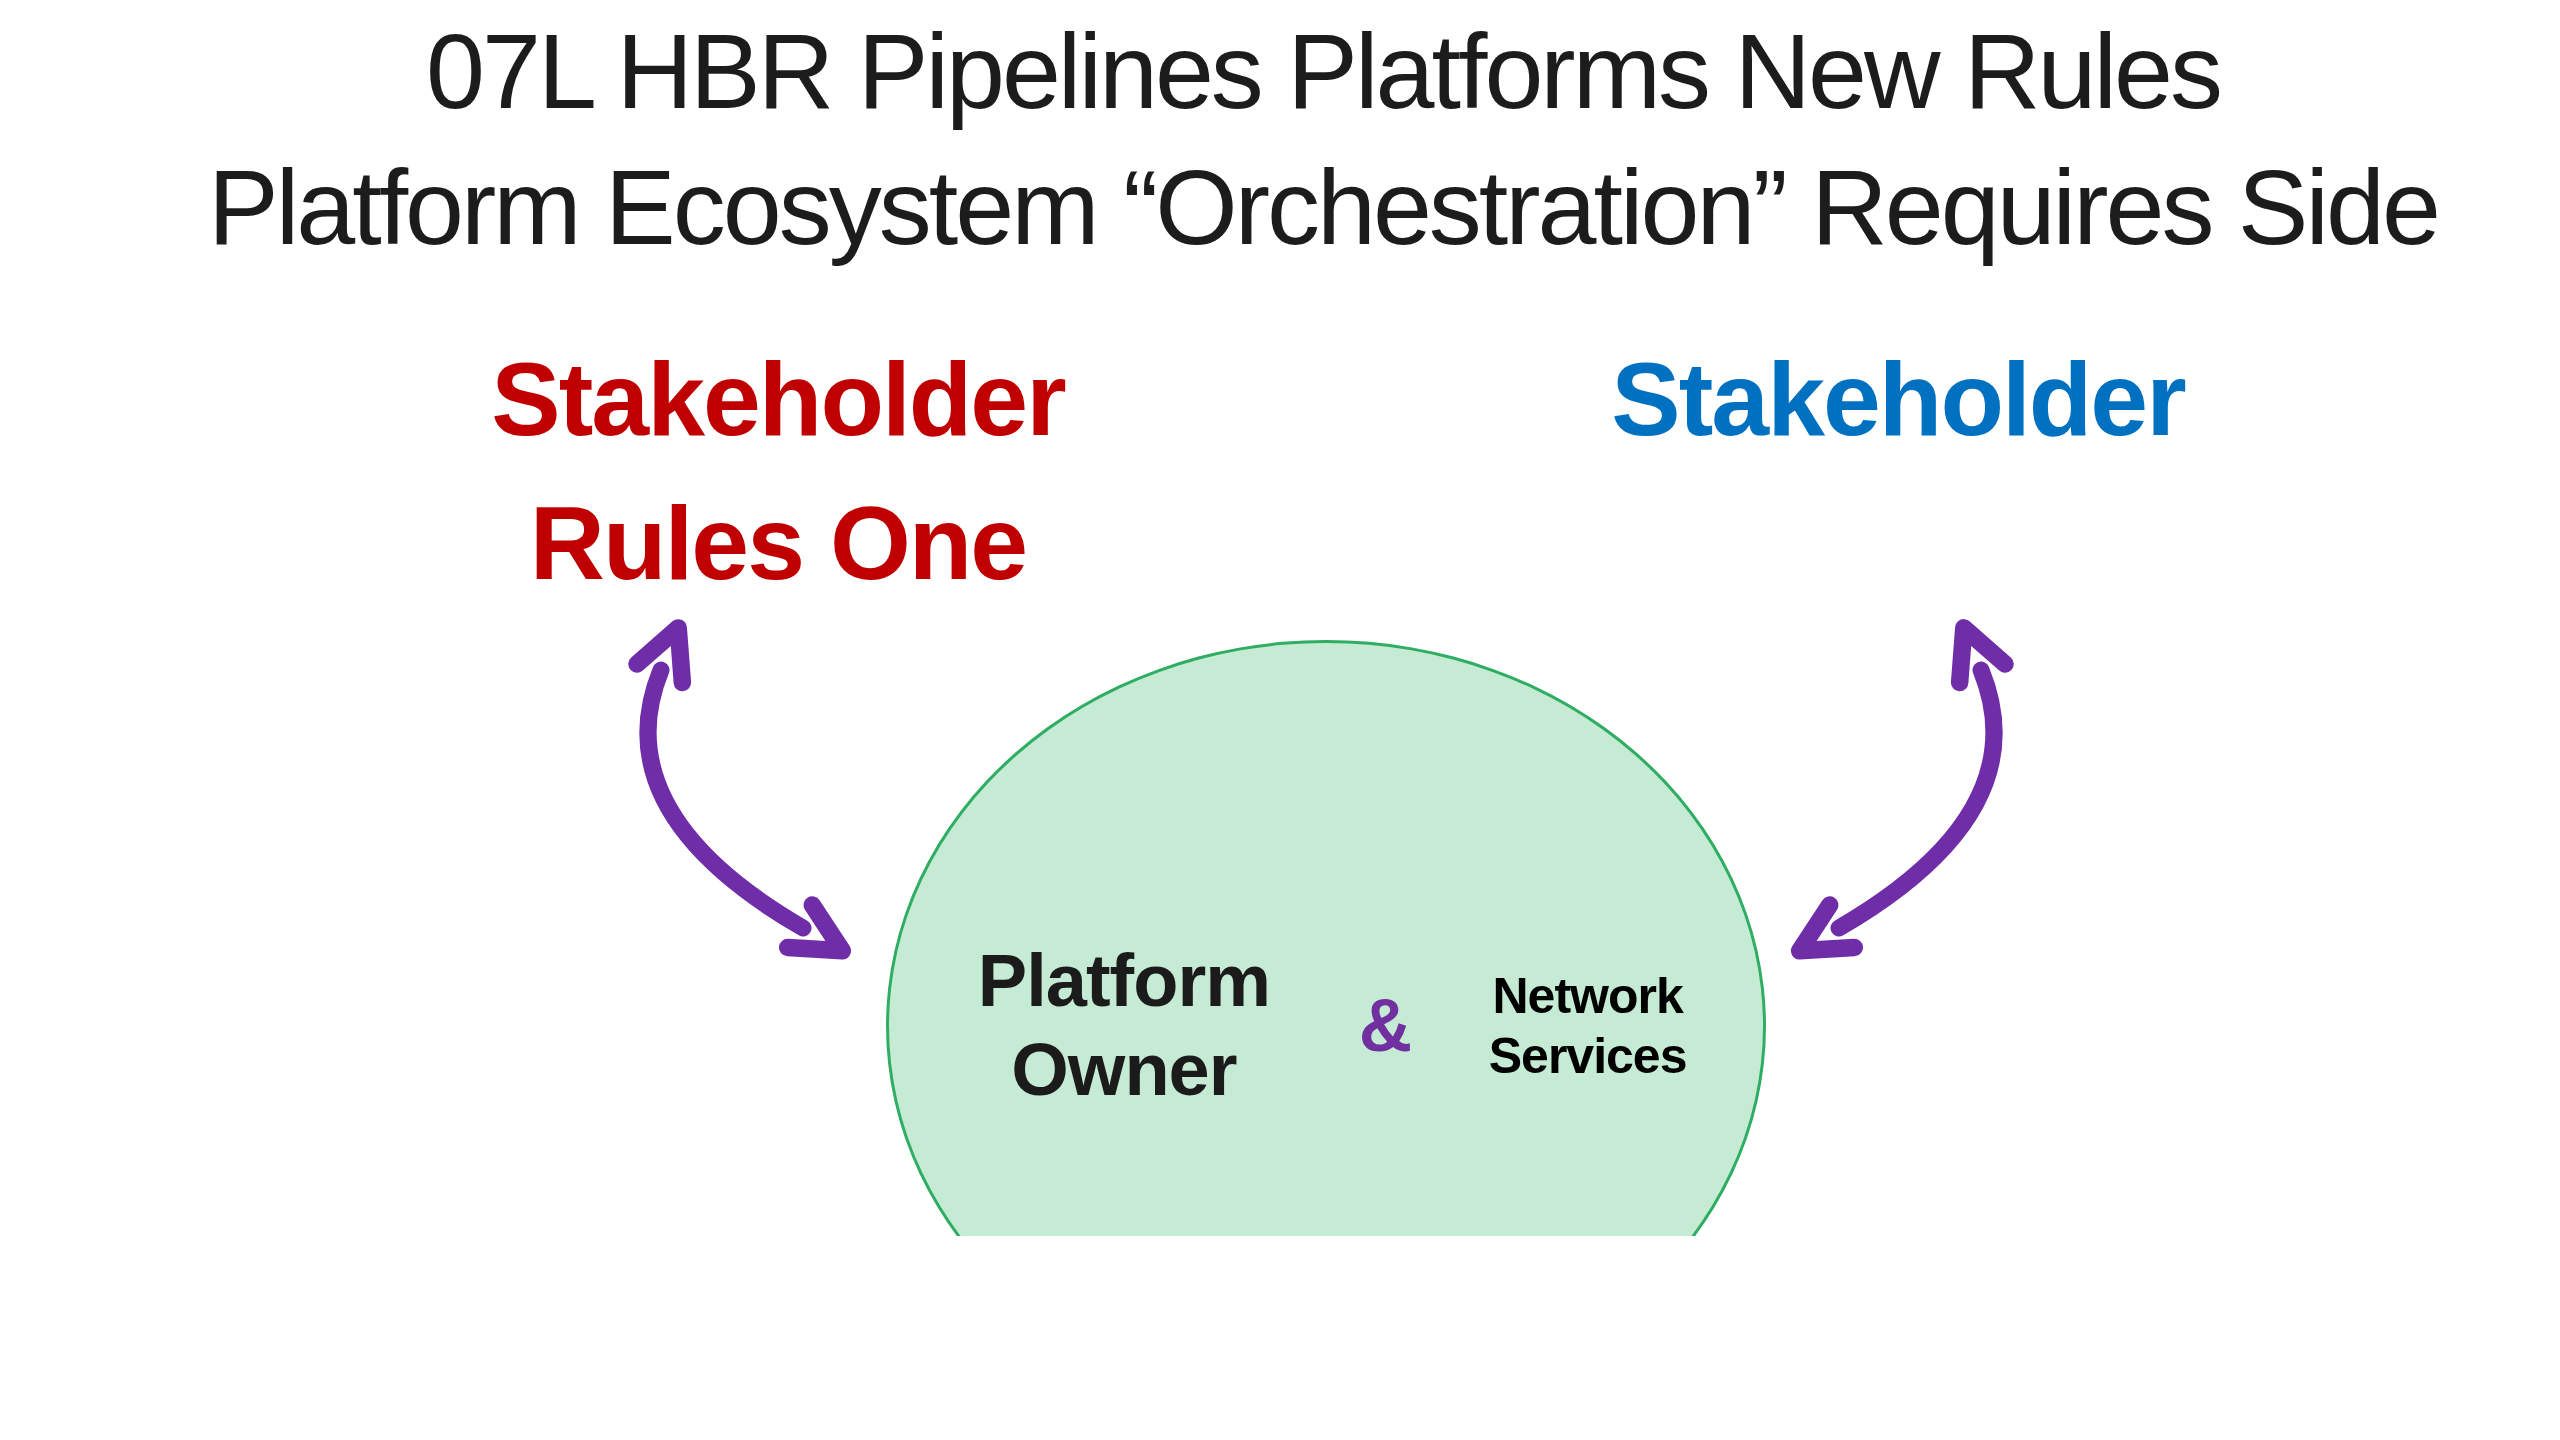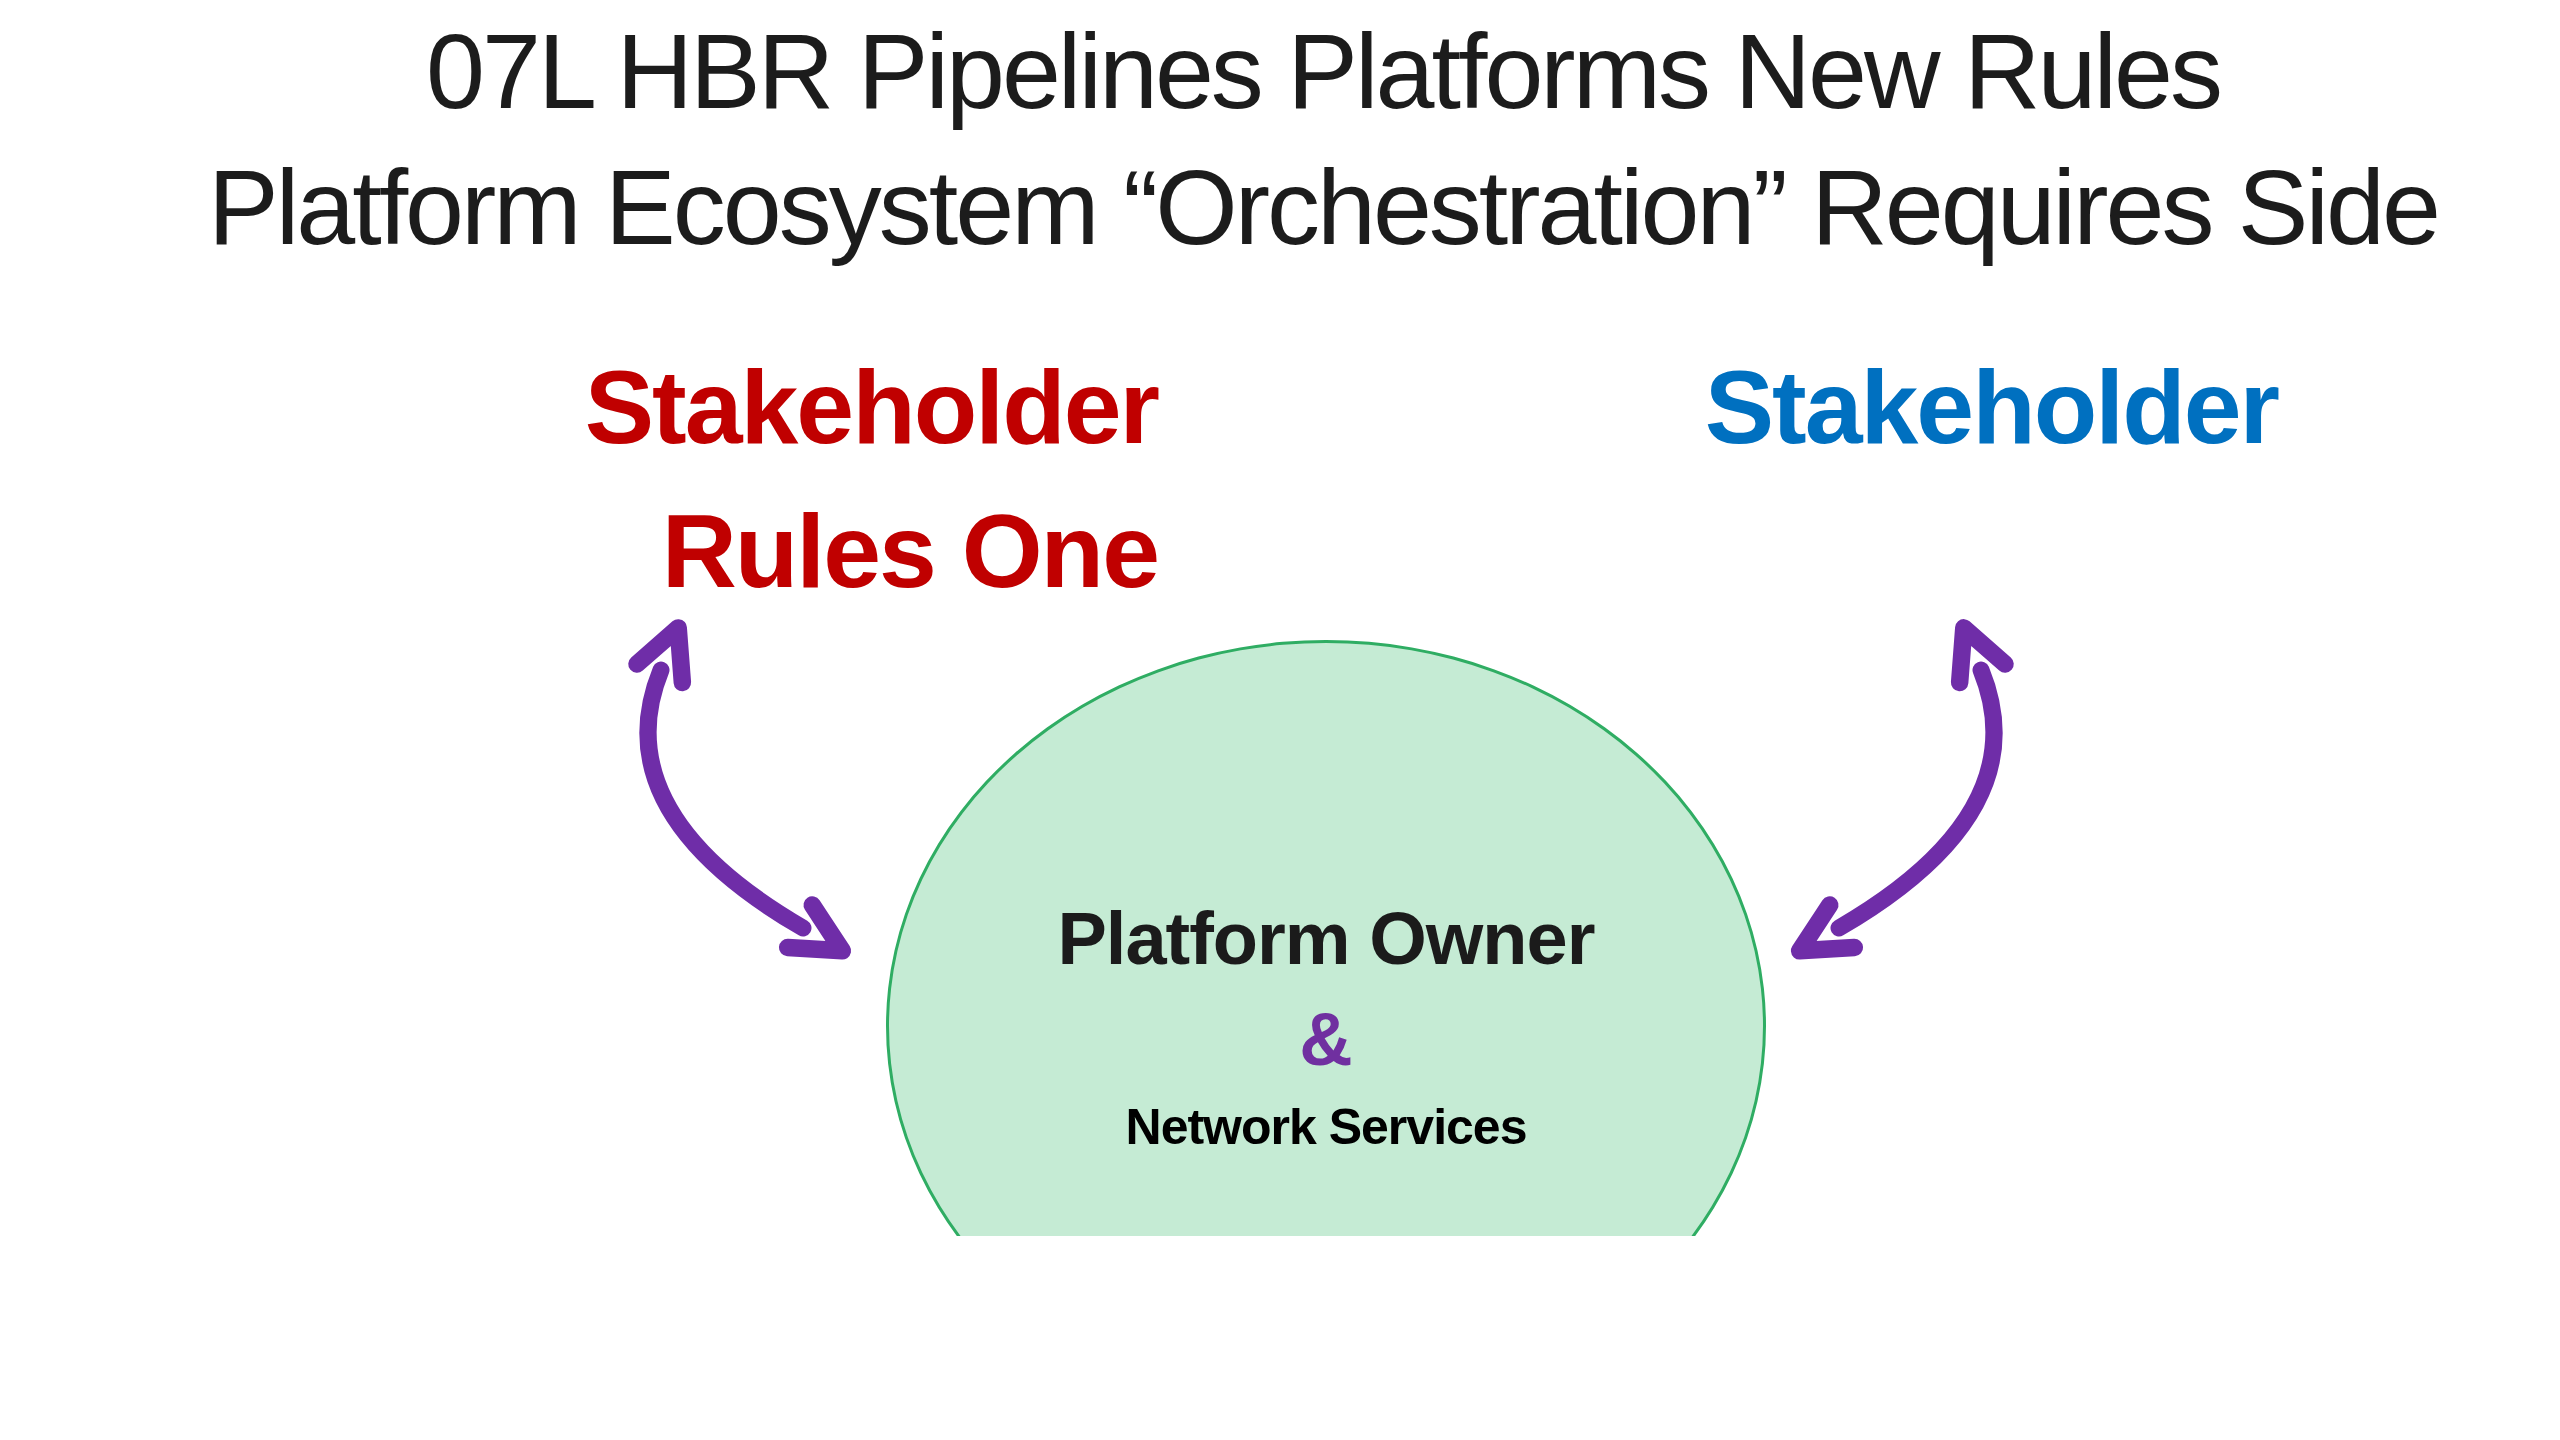--- a/index.html
+++ b/index.html
@@ -10,32 +10,32 @@
 
   
   .title {
     position:absolute; top:4px; left:0; width:100%;
     text-align:center; color:#1c1c1c;
     font-size:106px; line-height:1.28; letter-spacing:-3px; font-weight:400;
   }
 
   
   .label {
-    position:absolute; top:336px; width:760px; text-align:right;
+    position:absolute; top:328px; width:760px; text-align:center;
     font-weight:bold; font-size:104px; line-height:1.38; letter-spacing:-2px;
   }
   .label-one { left:355px;  color:#C00000; }
   .label-two { left:1475px; color:#0070C0; }
 
   
   .ellipse {
     position:absolute; left:843px; top:640px; width:874px; height:766px;
     border-radius:50%;
     background:#C5EBD4; border:3px solid #2FAD63;
-    display:flex; flex-direction:column; align-items:center; justify-content:center;
+    display:flex; flex-direction:row; align-items:center; justify-content:center;
     text-align:center; font-weight:bold;
   }
   .ellipse .po  { font-size:74px; color:#1b1b1b; letter-spacing:-1px; line-height:1.2; }
   .ellipse .amp { font-size:74px; color:#7030A0; line-height:1.2; margin:12px 0; }
   .ellipse .ns  { font-size:50px; color:#000000; letter-spacing:-1px; line-height:1.2; }
 
   
   .arrow { position:absolute; width:236px; height:306px; overflow:visible; }
   .arrow-left  { left:556px;  top:644px; }
   .arrow-right { left:1764px; top:644px; }

